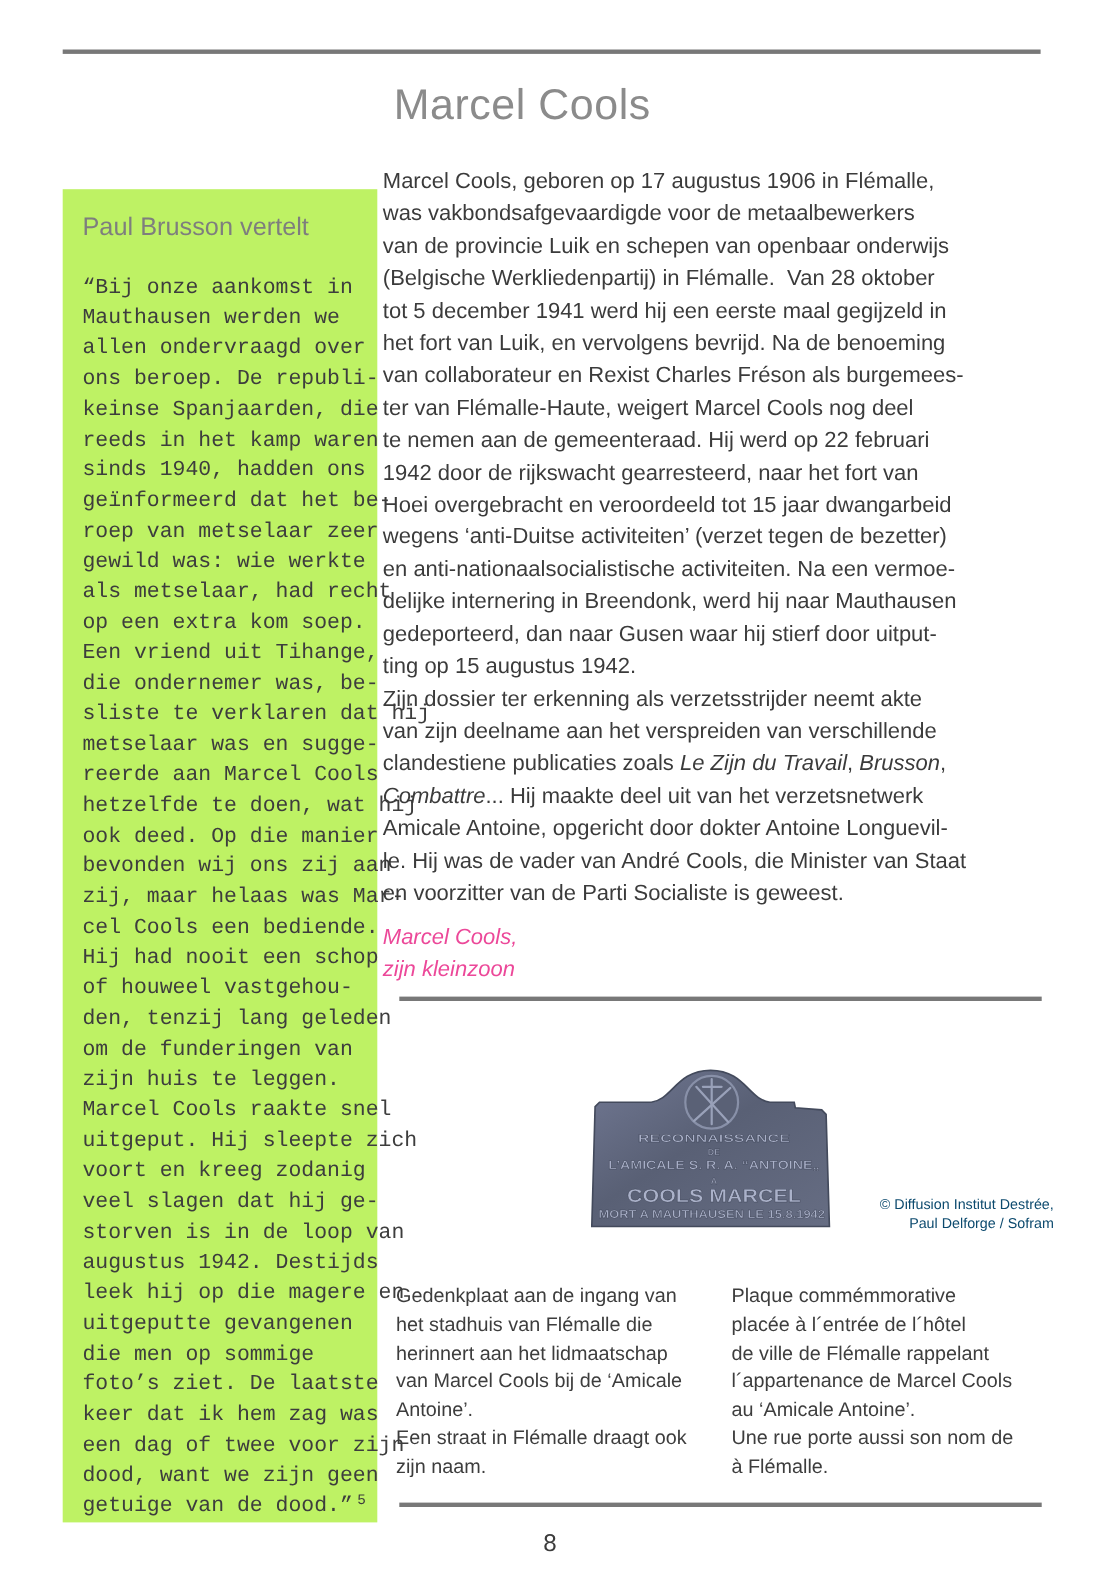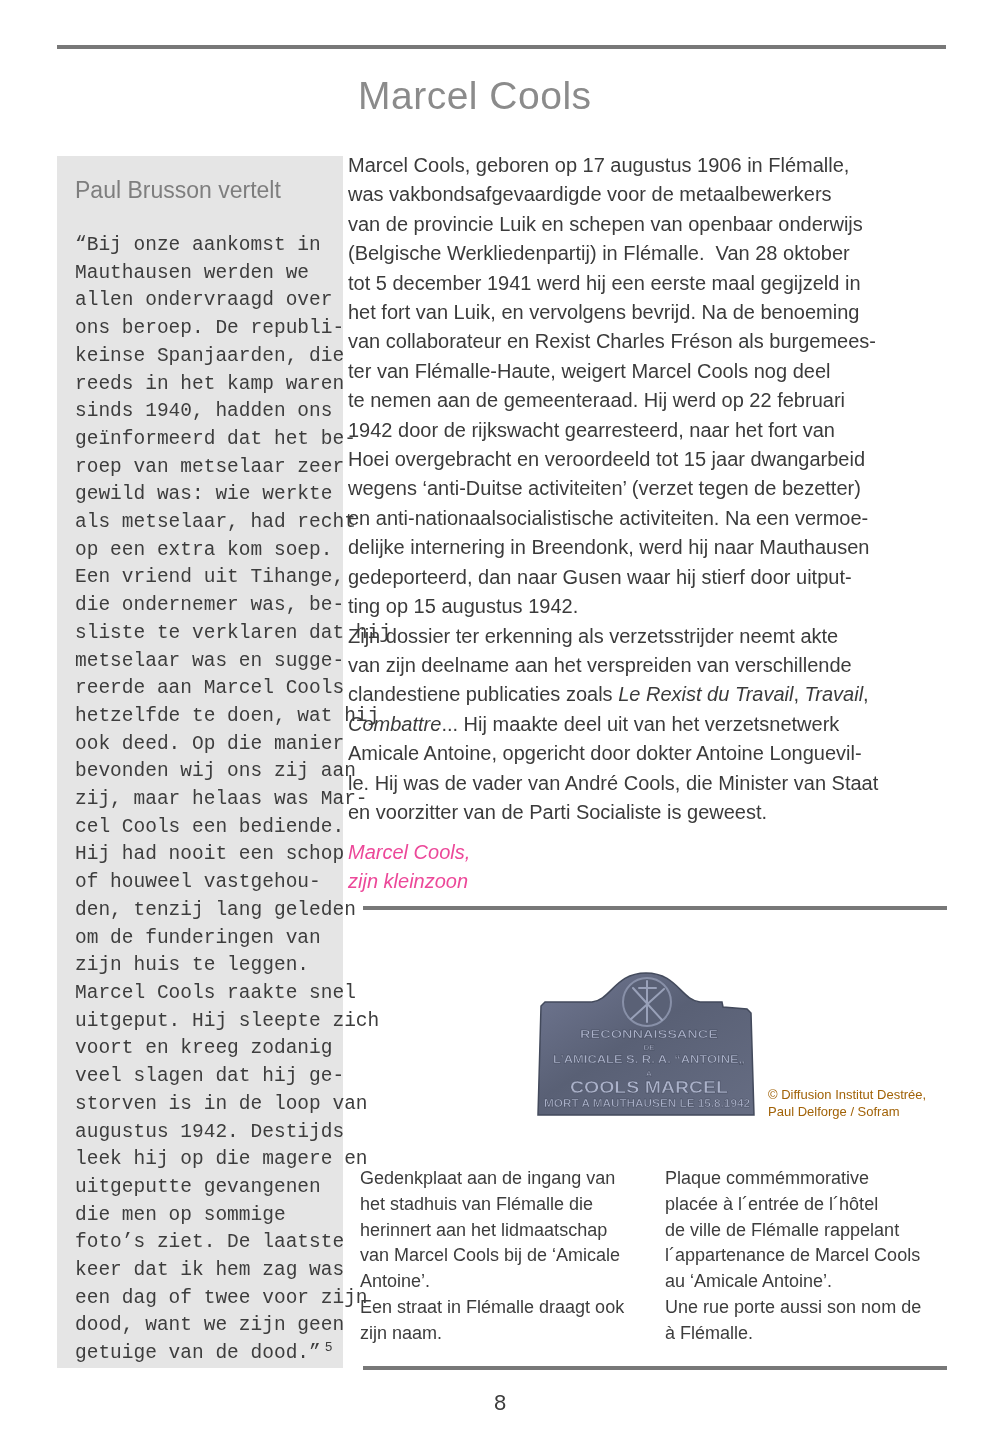--- a/index.html
+++ b/index.html
@@ -17,23 +17,23 @@
   .rule-bottom{left:363px;top:1366px;width:584px;}
 
   .page-title{
     position:absolute;left:358px;top:72px;
     font-size:39px;line-height:48px;
     color:#8b8b8b;font-weight:400;margin:0;
     letter-spacing:0.5px;
   }
 
   .sidebar{
-    position:absolute;left:57px;top:156px;
+    position:absolute;left:57px;top:172px;
     width:286px;height:1212px;
-    background:#e5e5e5;
+    background:#bef264;
     box-sizing:border-box;
     padding:18px 10px 0 18px;
   }
   .sidebar-heading{
     font-size:23px;line-height:32px;color:#7e7e7e;
     margin:0 0 26px 0;font-weight:400;
   }
   .sidebar-quote{
     font-size:19.5px;line-height:27.7px;color:#3d3d3d;
     white-space:pre;margin:0;font-family:Liberation Mono, monospace;
@@ -50,22 +50,22 @@
   .main-article i{font-style:italic;}
   .signature{
     margin-top:11px;
     font-style:italic;white-space:pre;
     font-size:20px;line-height:29px;color:#ec4899;
   }
 
   .plaque-figure{position:absolute;left:535px;top:969px;width:222px;height:150px;}
   .photo-credit{
     position:absolute;left:768px;top:1086px;width:190px;
-    font-size:13px;line-height:17px;color:#a16207;
-    text-align:left;white-space:pre;
+    font-size:13px;line-height:17px;color:#0c4a6e;
+    text-align:right;white-space:pre;
   }
 
   .caption{
     position:absolute;top:1166px;
     font-size:18px;line-height:25.8px;color:#3d3d3d;
     white-space:pre;
   }
   .caption-nl{left:360px;width:295px;}
   .caption-fr{left:665px;width:295px;}
 
@@ -139,21 +139,21 @@
 te nemen aan de gemeenteraad. Hij werd op 22 februari
 1942 door de rijkswacht gearresteerd, naar het fort van
 Hoei overgebracht en veroordeeld tot 15 jaar dwangarbeid
 wegens ‘anti-Duitse activiteiten’ (verzet tegen de bezetter)
 en anti-nationaalsocialistische activiteiten. Na een vermoe-
 delijke internering in Breendonk, werd hij naar Mauthausen
 gedeporteerd, dan naar Gusen waar hij stierf door uitput-
 ting op 15 augustus 1942.
 Zijn dossier ter erkenning als verzetsstrijder neemt akte
 van zijn deelname aan het verspreiden van verschillende
-clandestiene publicaties zoals </span><i>Le Rexist du Travail</i><span>, </span><i>Travail</i><span>,
+clandestiene publicaties zoals </span><i>Le Zijn du Travail</i><span>, </span><i>Brusson</i><span>,
 </span><i>Combattre</i><span>... Hij maakte deel uit van het verzetsnetwerk
 Amicale Antoine, opgericht door dokter Antoine Longuevil-
 le. Hij was de vader van André Cools, die Minister van Staat
 en voorzitter van de Parti Socialiste is geweest.</span><div class="signature">Marcel Cools,
 zijn kleinzoon</div></div>
 
   <div class="rule rule-mid"></div>
 
   <div class="plaque-figure">
     <svg viewBox="0 0 222 150" width="222" height="150">

